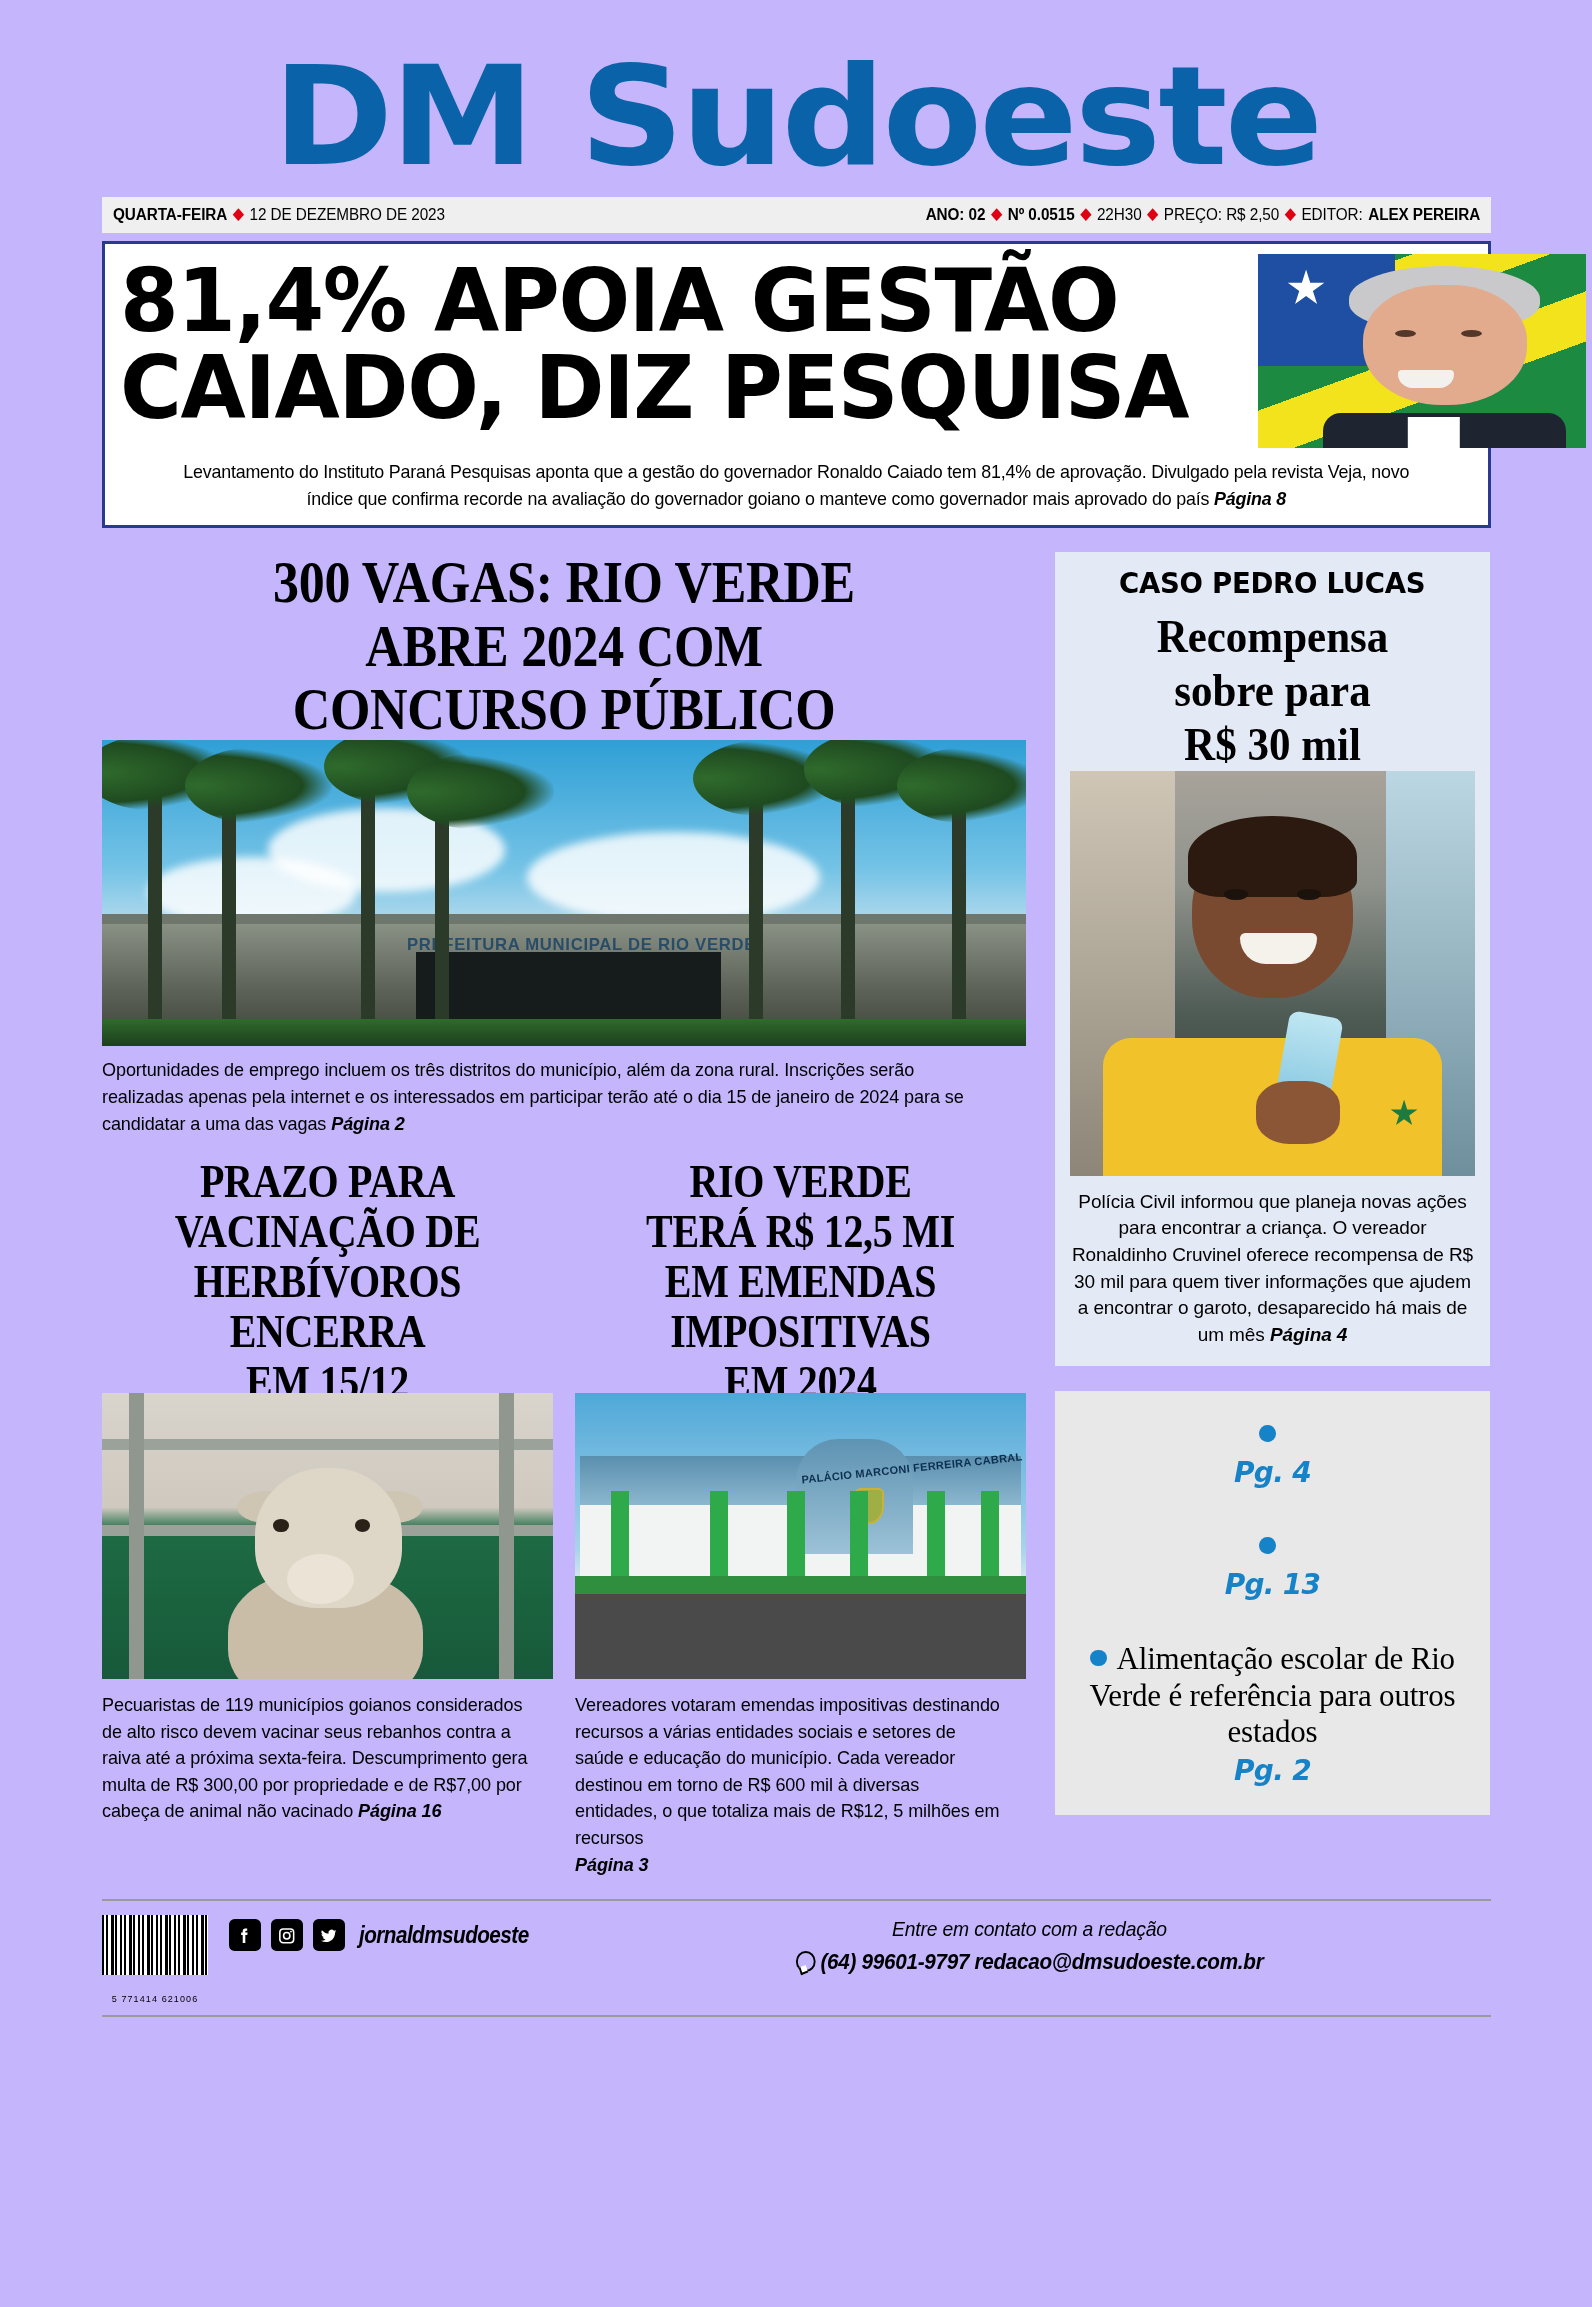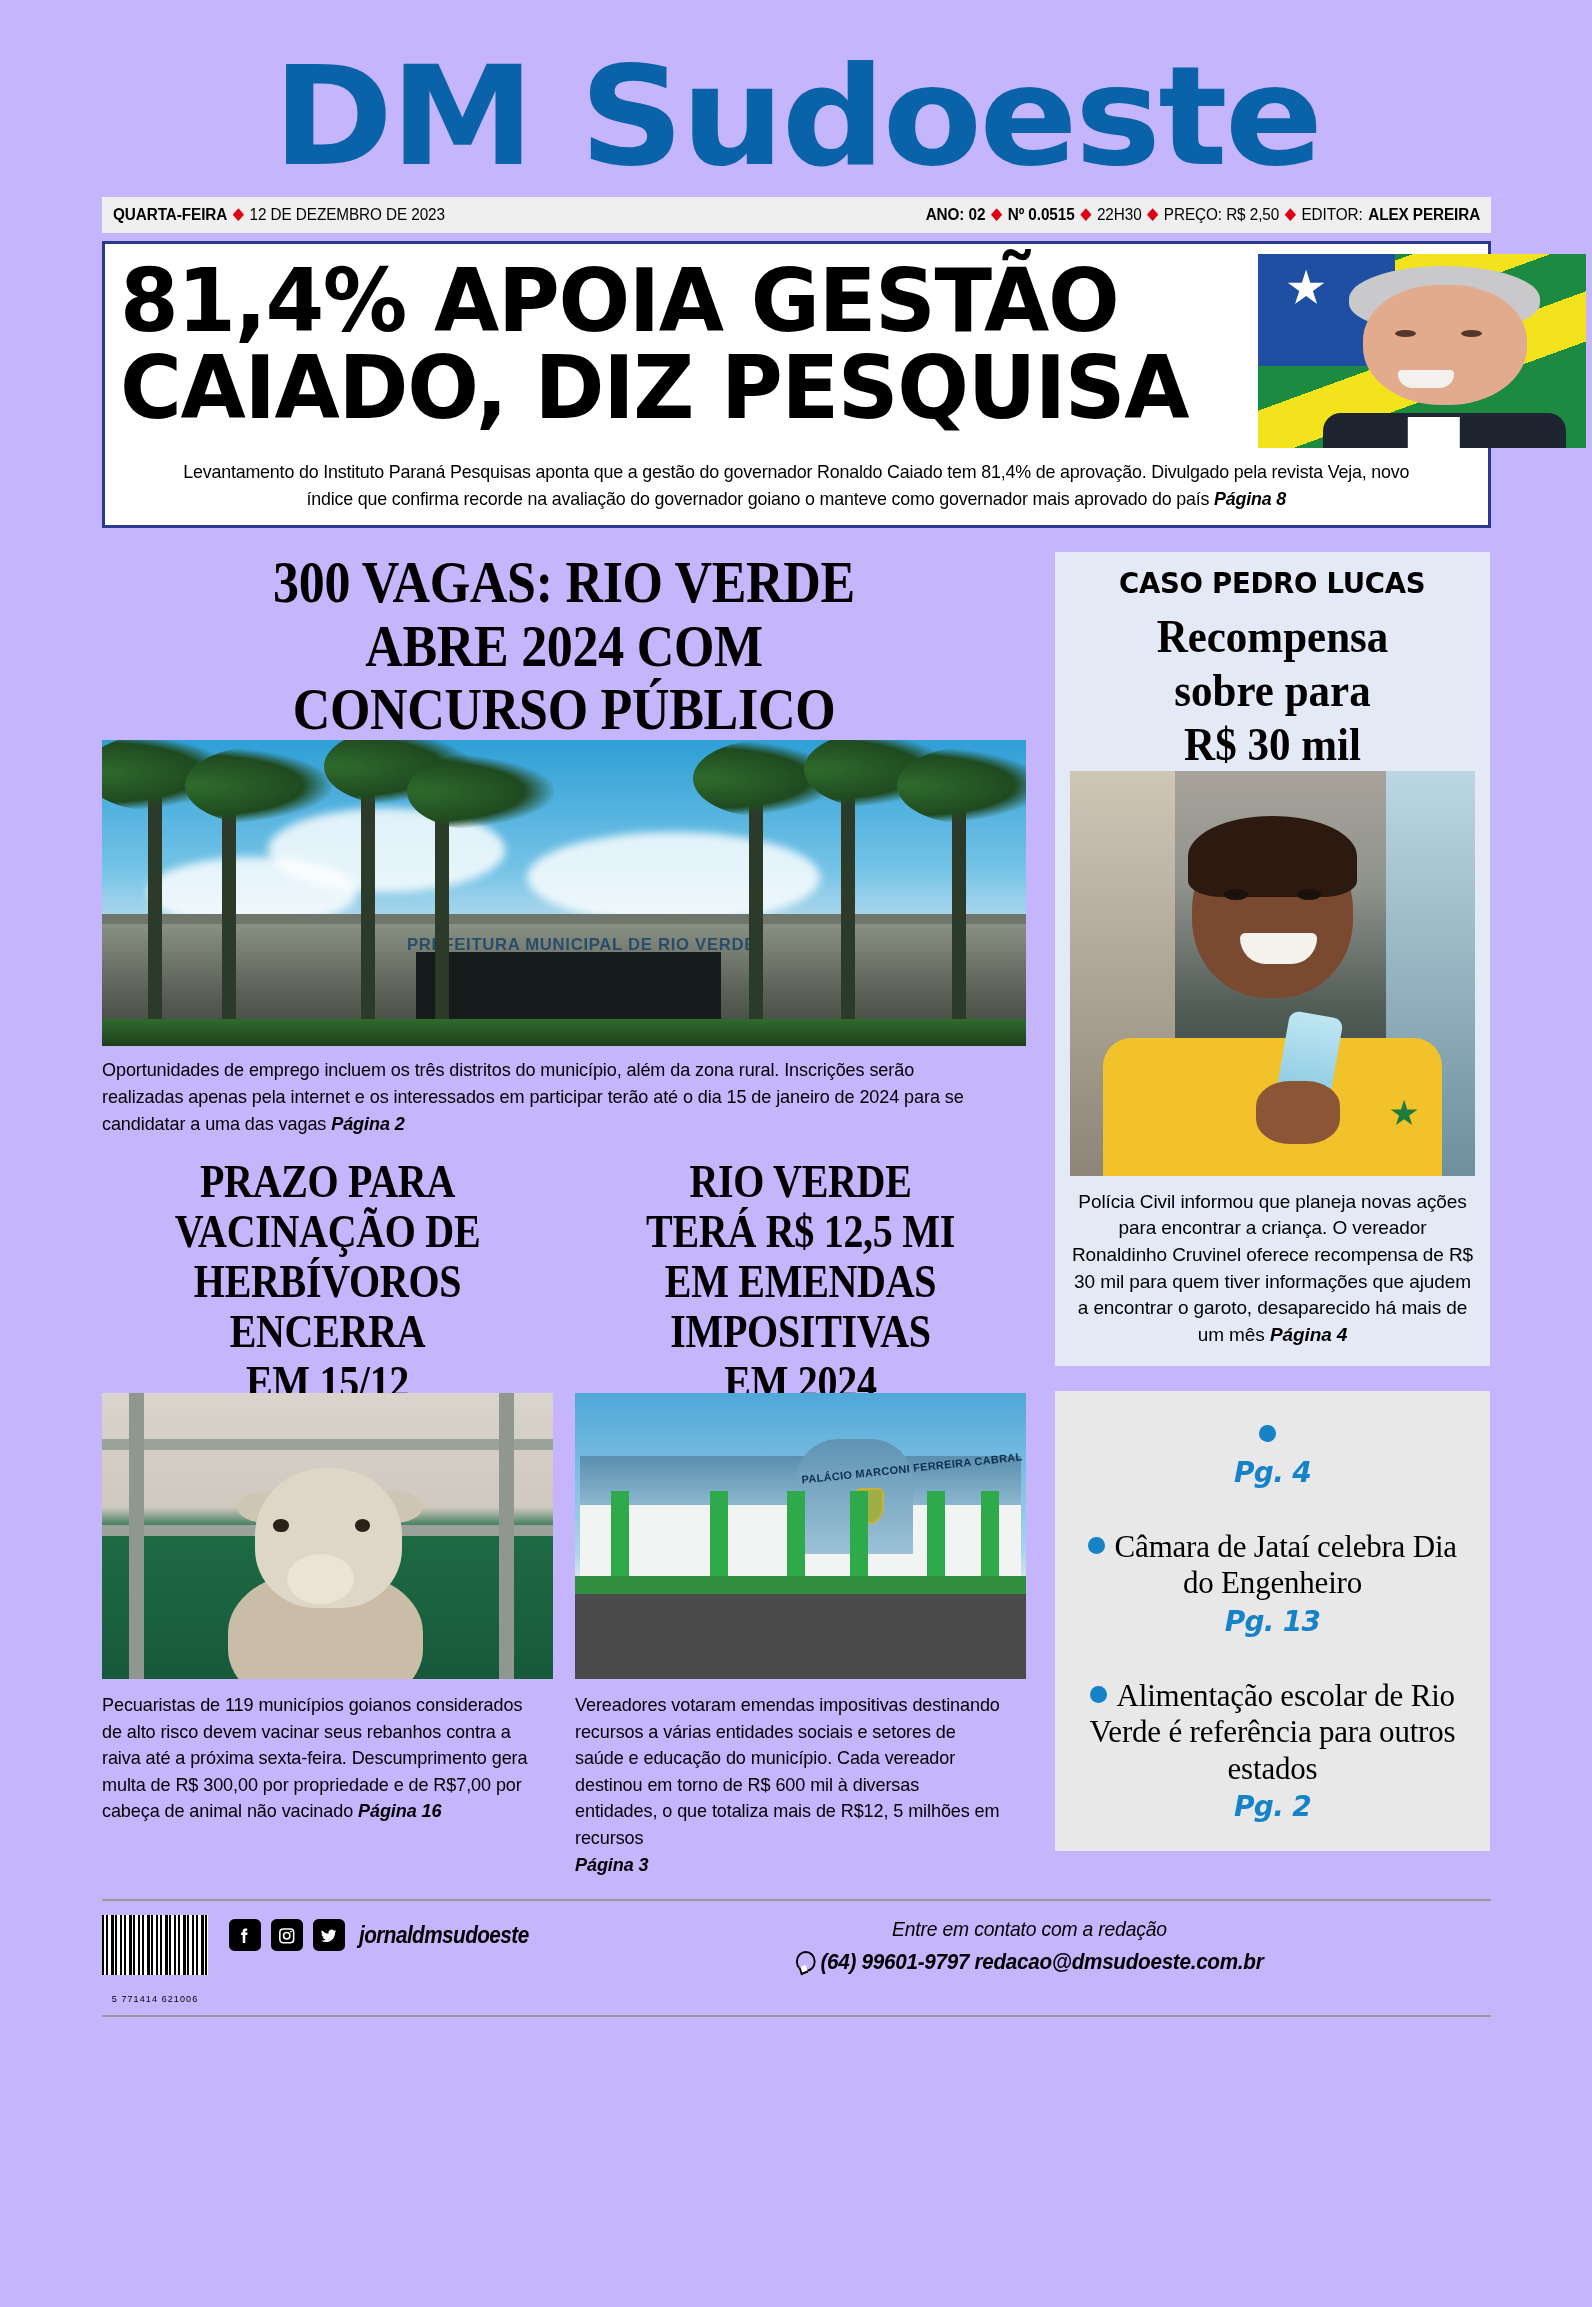--- a/index.html
+++ b/index.html
@@ -861,21 +861,21 @@
         </div>
         <div class="side-cap"><span>Polícia Civil informou que planeja novas ações para encontrar a criança. O vereador Ronaldinho Cruvinel oferece recompensa de R$ 30 mil para quem tiver informações que ajudem a encontrar o garoto, desaparecido há mais de um mês </span><span class="pg">Página 4</span></div>
       </div>
 
       <div class="bullet-box">
         <div class="bullet-item">
           <span class="bullet-dot"></span>
           <span class="bullet-pg">Pg. 4</span>
         </div>
         <div class="bullet-item">
-          <span class="bullet-dot"></span><span>Câmara de Jataí celebra Dia do Engenheiro</span>
+          <span class="bullet-dot"></span>
           <span class="bullet-pg">Pg. 13</span>
         </div>
         <div class="bullet-item">
           <span class="bullet-dot"></span><span>Alimentação escolar de Rio Verde é referência para outros estados</span>
           <span class="bullet-pg">Pg. 2</span>
         </div>
       </div>
 
     </div>
   </div>

